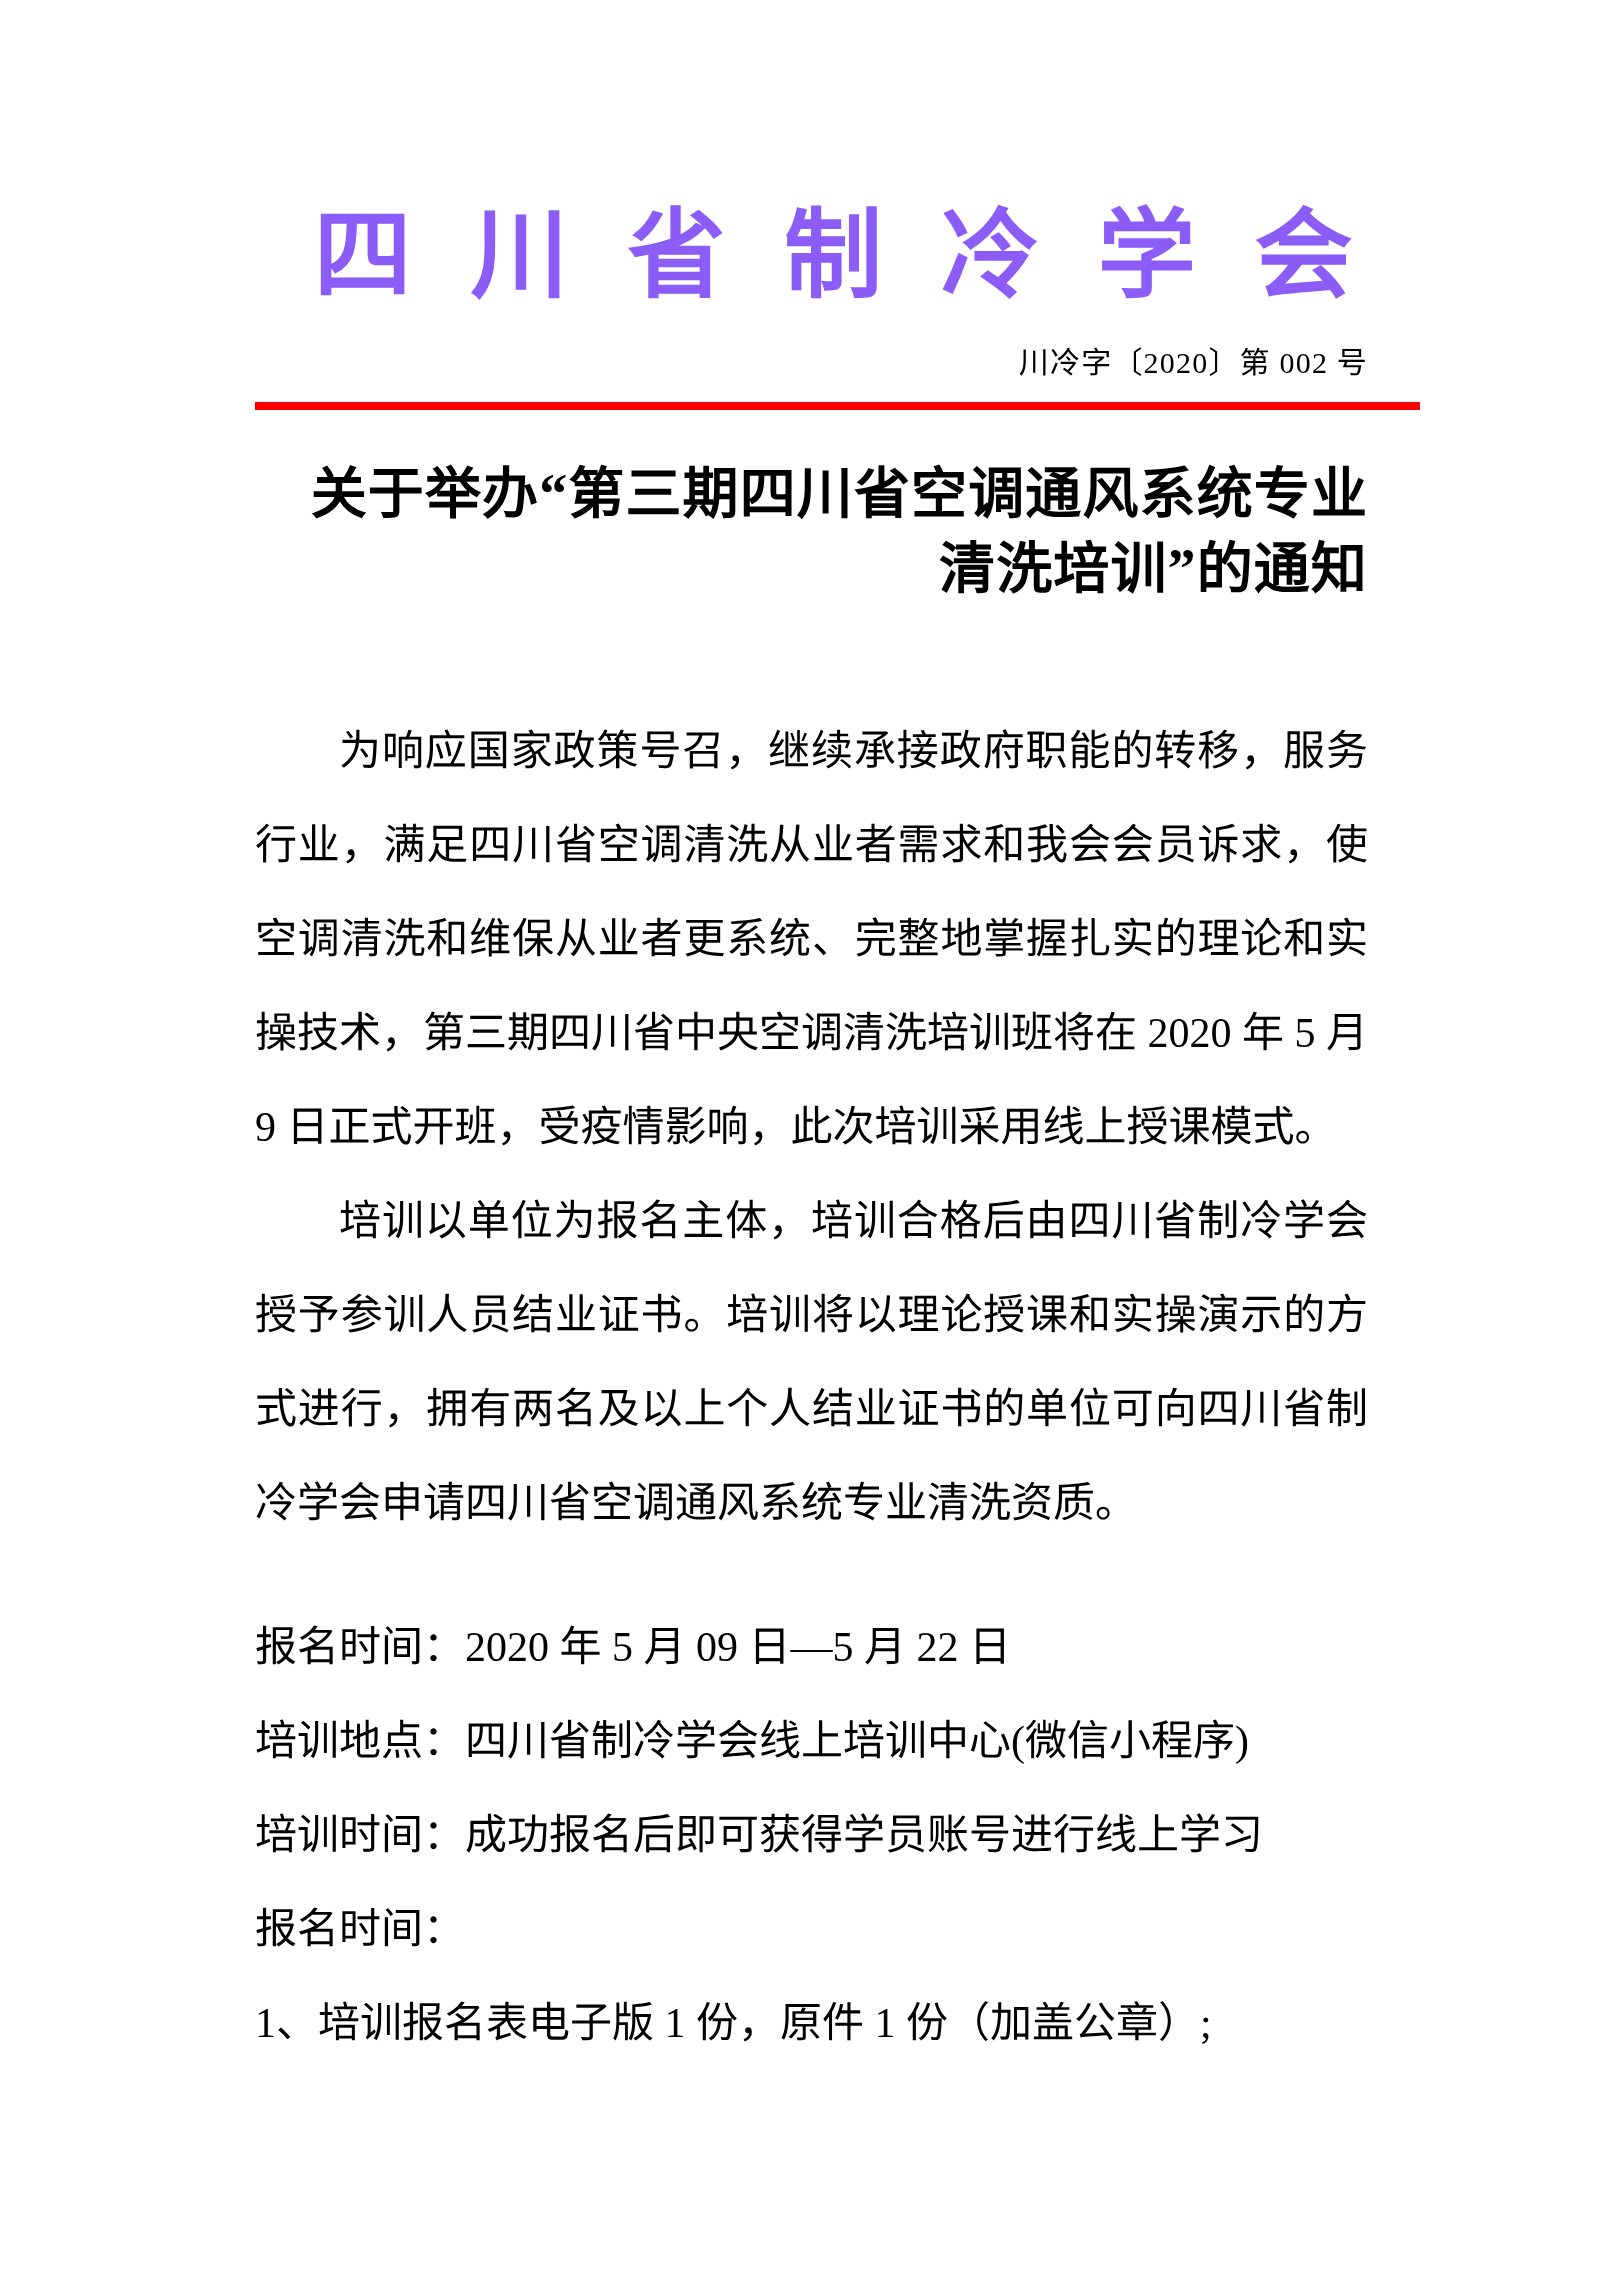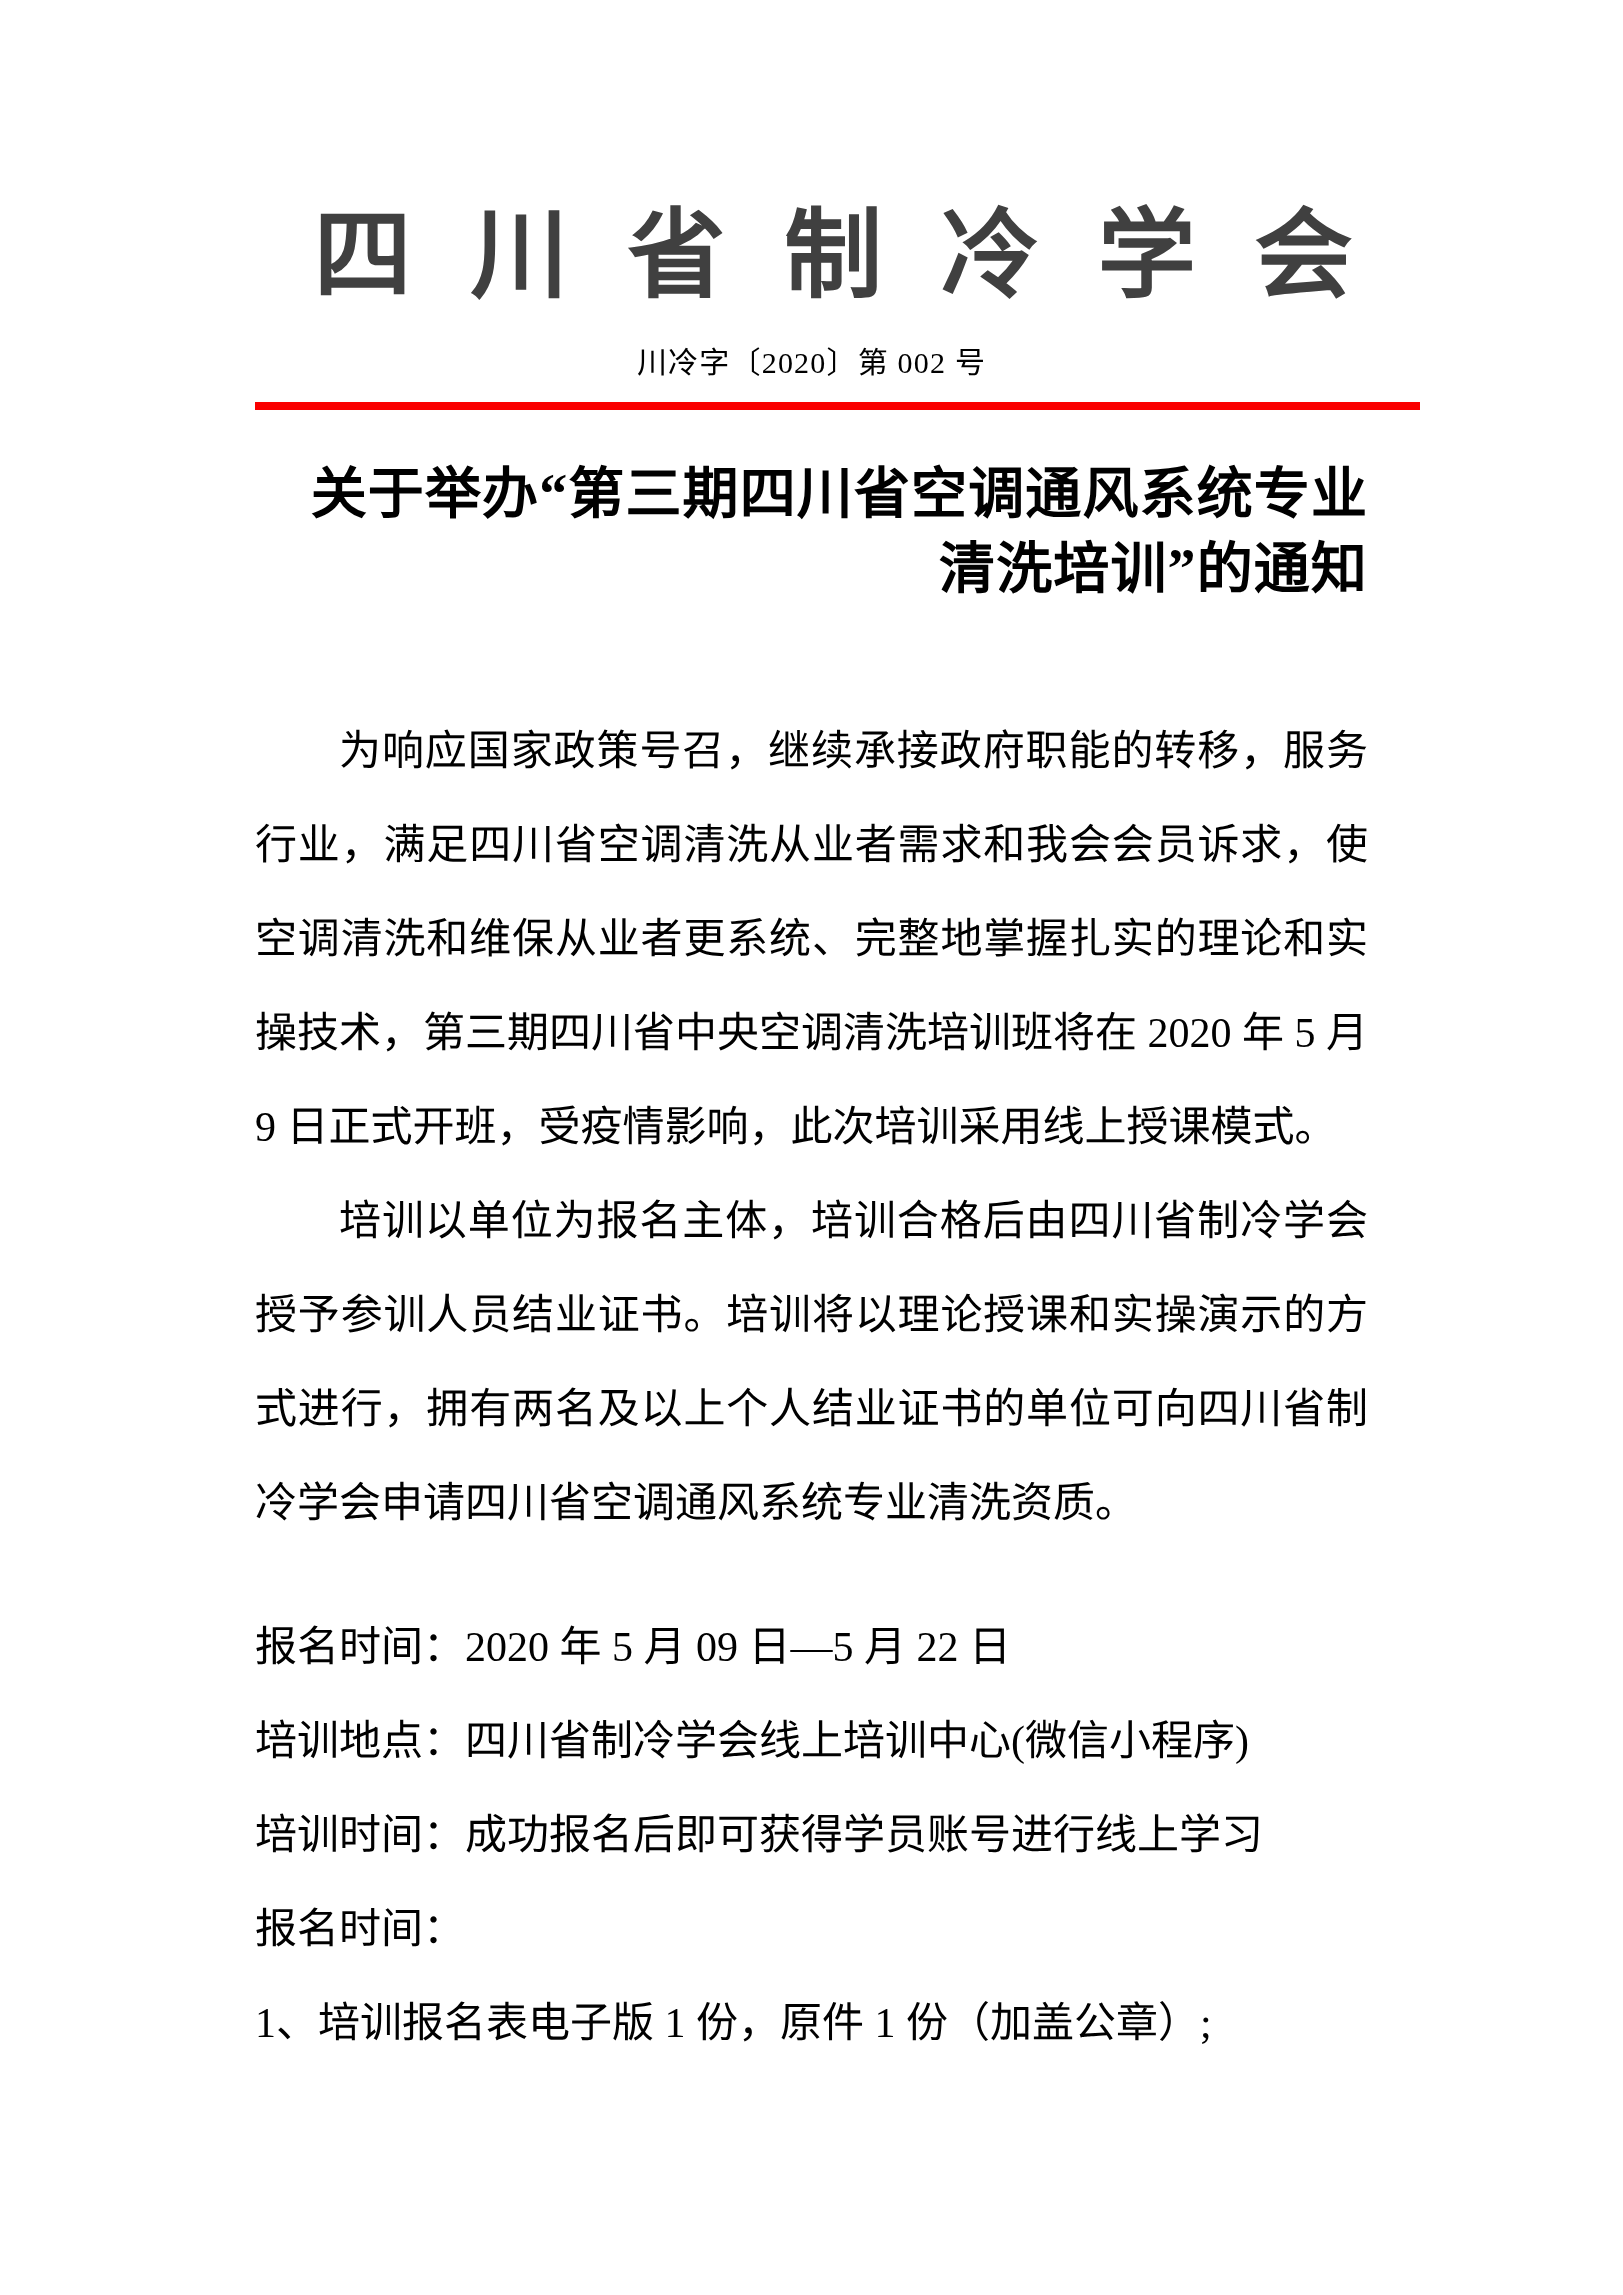--- a/index.html
+++ b/index.html
@@ -15,31 +15,31 @@
     color: #000000;
     overflow: hidden;
   }
   .page {
     width: 1113px;
     margin: 0 auto;
     padding-top: 203px;
   }
   
   .org-name {
-    color: #404040;
+    color: #8b5cf6;
     font-size: 98px;
     font-weight: bold;
     line-height: 1.1;
     letter-spacing: 0.60em;
     padding-left: 0.60em; 
     white-space: nowrap;
   }
   
   .doc-number {
-    text-align: center;
+    text-align: right;
     font-size: 30px;
     margin-top: 27.5px;
     letter-spacing: 0.04em;
   }
   
   .red-rule {
     width: 1165px;
     height: 8.5px;
     background: #fa0000;
     margin: 19.6px auto 0 auto;

